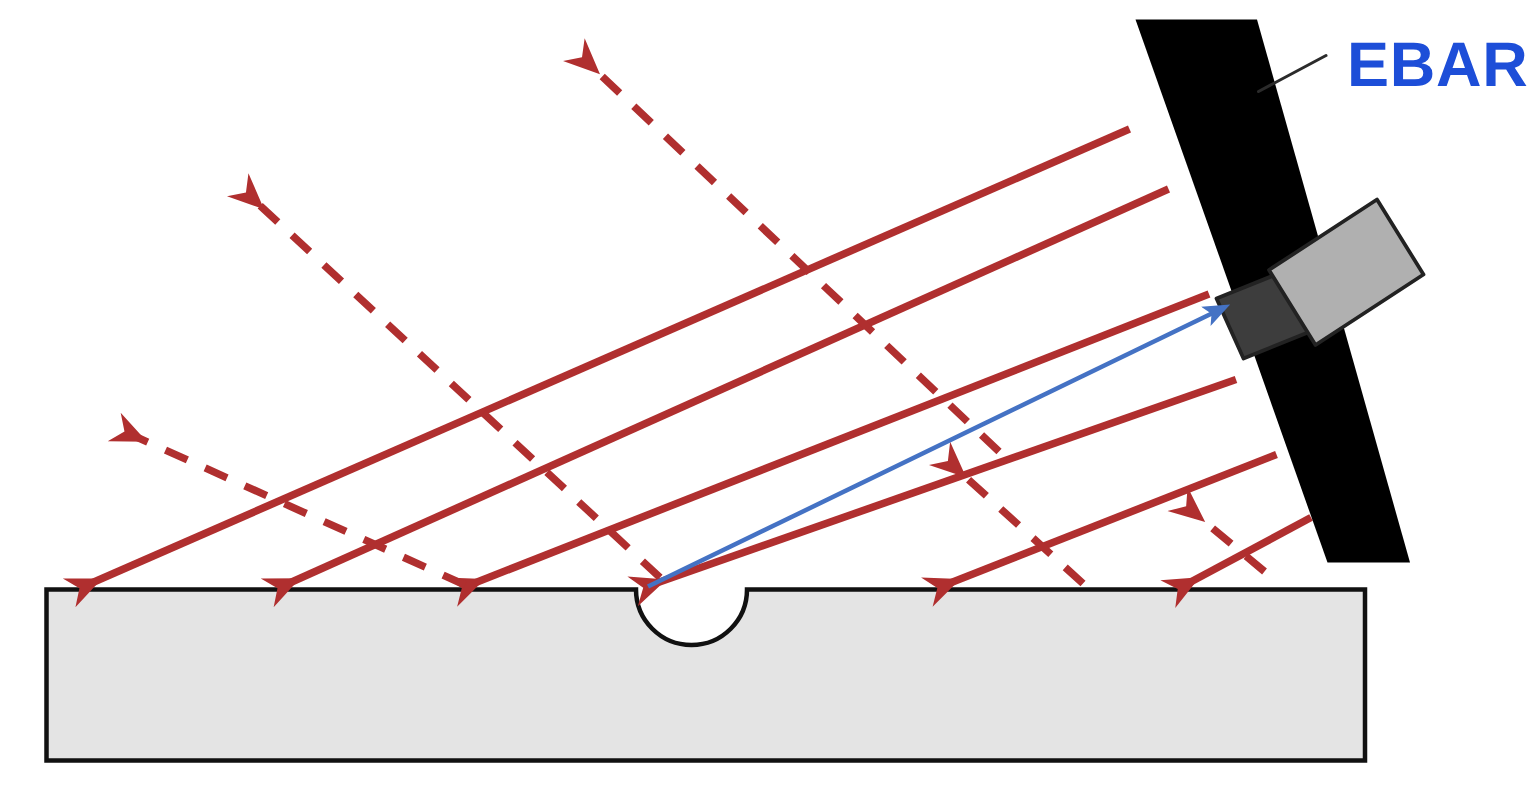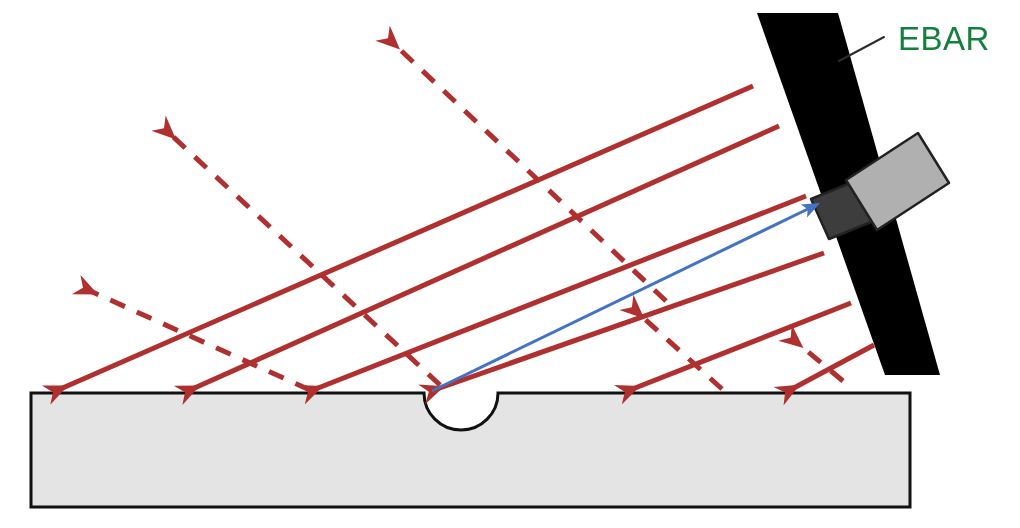--- a/index.html
+++ b/index.html
@@ -21,24 +21,24 @@
     top: 0;
     width: 1020px;
     height: 528px;
     display: block;
   }
   #ebar-label {
     position: absolute;
     left: 898px;
     top: 22px;
     font-family: "Liberation Sans", sans-serif;
-    font-size: 33px;
-    font-weight: normal;
+    font-size: 42px;
+    font-weight: bold;
     letter-spacing: 0.5px;
-    color: #15803d;
+    color: #1d4ed8;
     white-space: nowrap;
     line-height: 1;
   }
 </style>
 </head>
 <body>
 
 <div id="scene">
 
   <svg id="diagram-svg" viewBox="0 0 1020 528">

